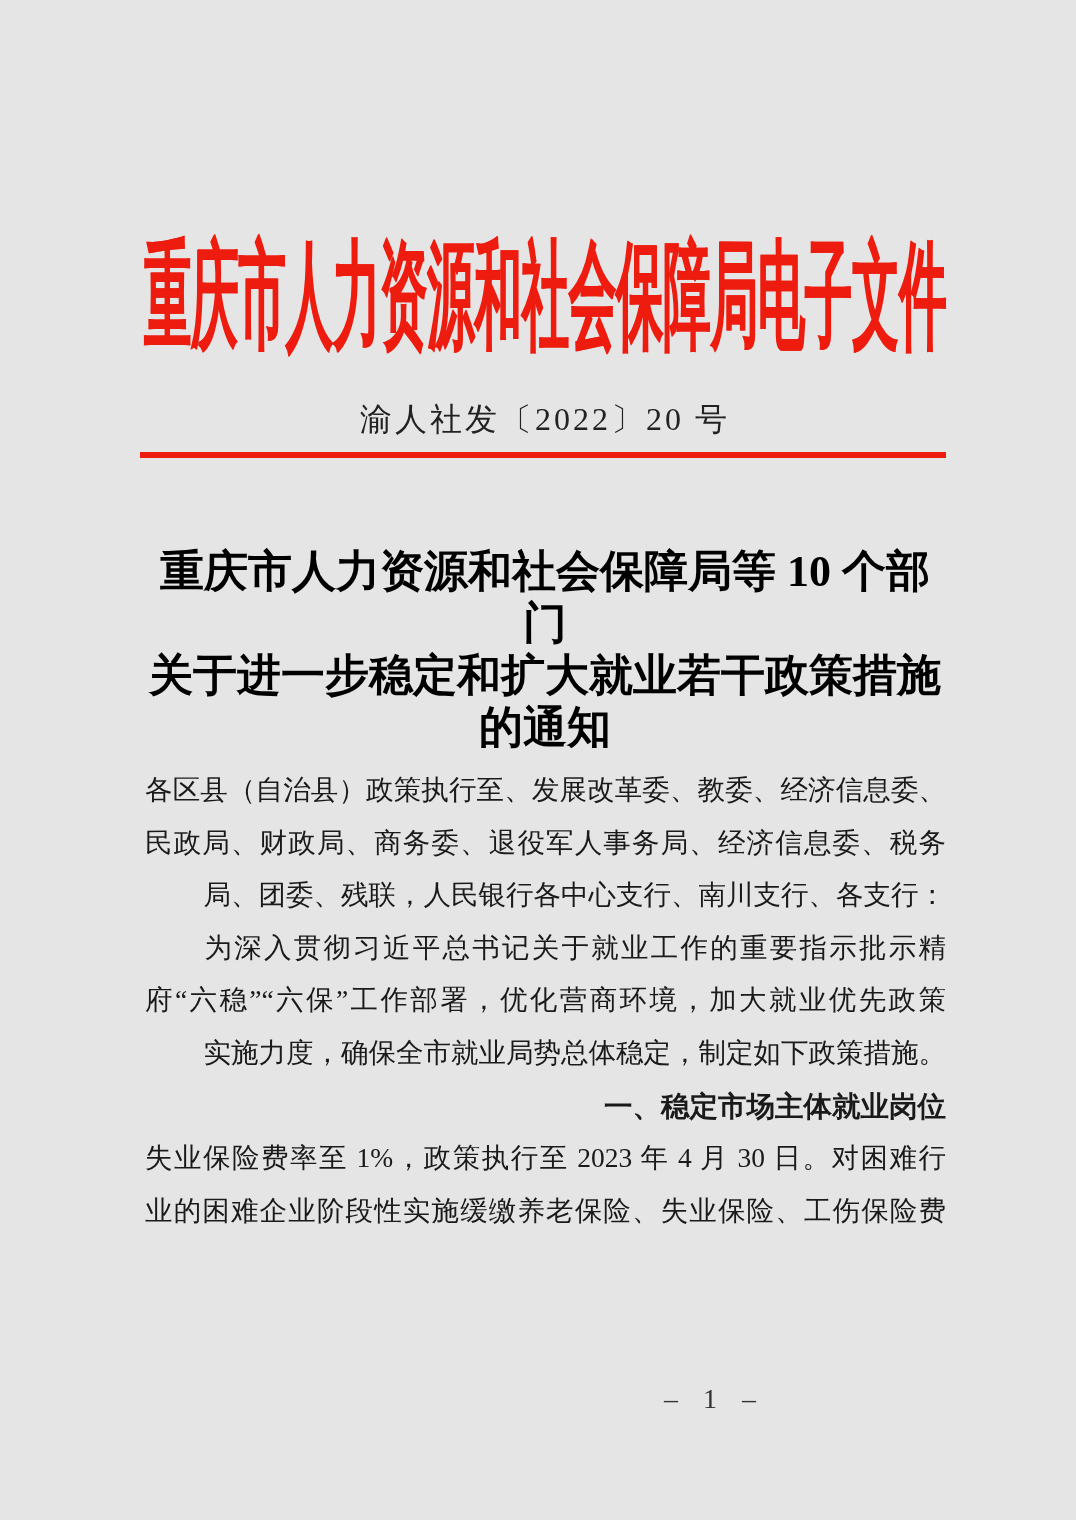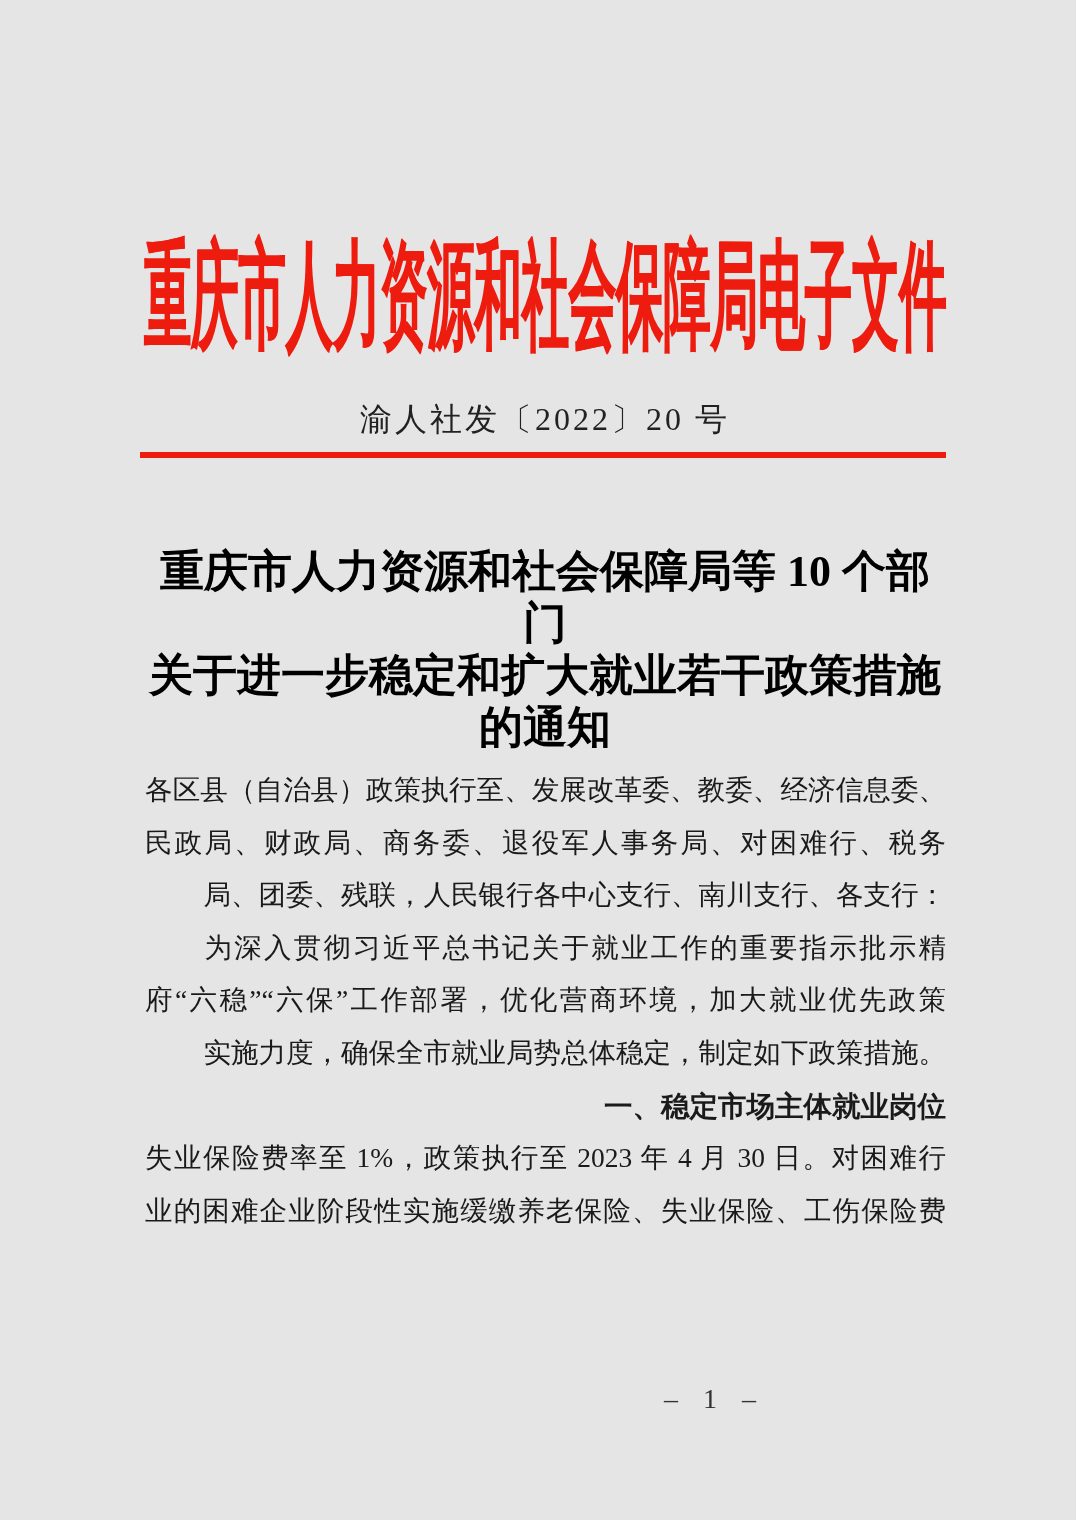--- a/index.html
+++ b/index.html
@@ -105,21 +105,21 @@
   <div class="red-rule"></div>
 
   <div class="doc-title">
     <div>重庆市人力资源和社会保障局等 10 个部门</div>
     <div>关于进一步稳定和扩大就业若干政策措施</div>
     <div>的通知</div>
   </div>
 
   <div class="doc-body">
       <div class="line stretch"><span>各区县（自治县）政策执行至、发展改革委、教委、经济信息委、</span></div>
-      <div class="line stretch"><span>民政局、财政局、商务委、退役军人事务局、对困难行、税务</span></div>
+      <div class="line stretch"><span>民政局、财政局、商务委、退役军人事务局、经济信息委、税务</span></div>
       <div class="line"><span>局、团委、残联，人民银行各中心支行、南川支行、各支行：</span></div>
       <div class="line stretch"><span>　　为深入贯彻习近平总书记关于就业工作的重要指示批示精</span></div>
       <div class="line stretch"><span>府“六稳”“六保”工作部署，优化营商环境，加大就业优先政策</span></div>
       <div class="line"><span>实施力度，确保全市就业局势总体稳定，制定如下政策措施。</span></div>
       <div class="line hei"><span>　　一、稳定市场主体就业岗位</span></div>
       <div class="line stretch"><span>失业保险费率至 1%，政策执行至 2023 年 4 月 30 日。对困难行</span></div>
       <div class="line stretch"><span>业的困难企业阶段性实施缓缴养老保险、失业保险、工伤保险费</span></div>
     </div>
 
   <div class="page-number">– 1 –</div>

